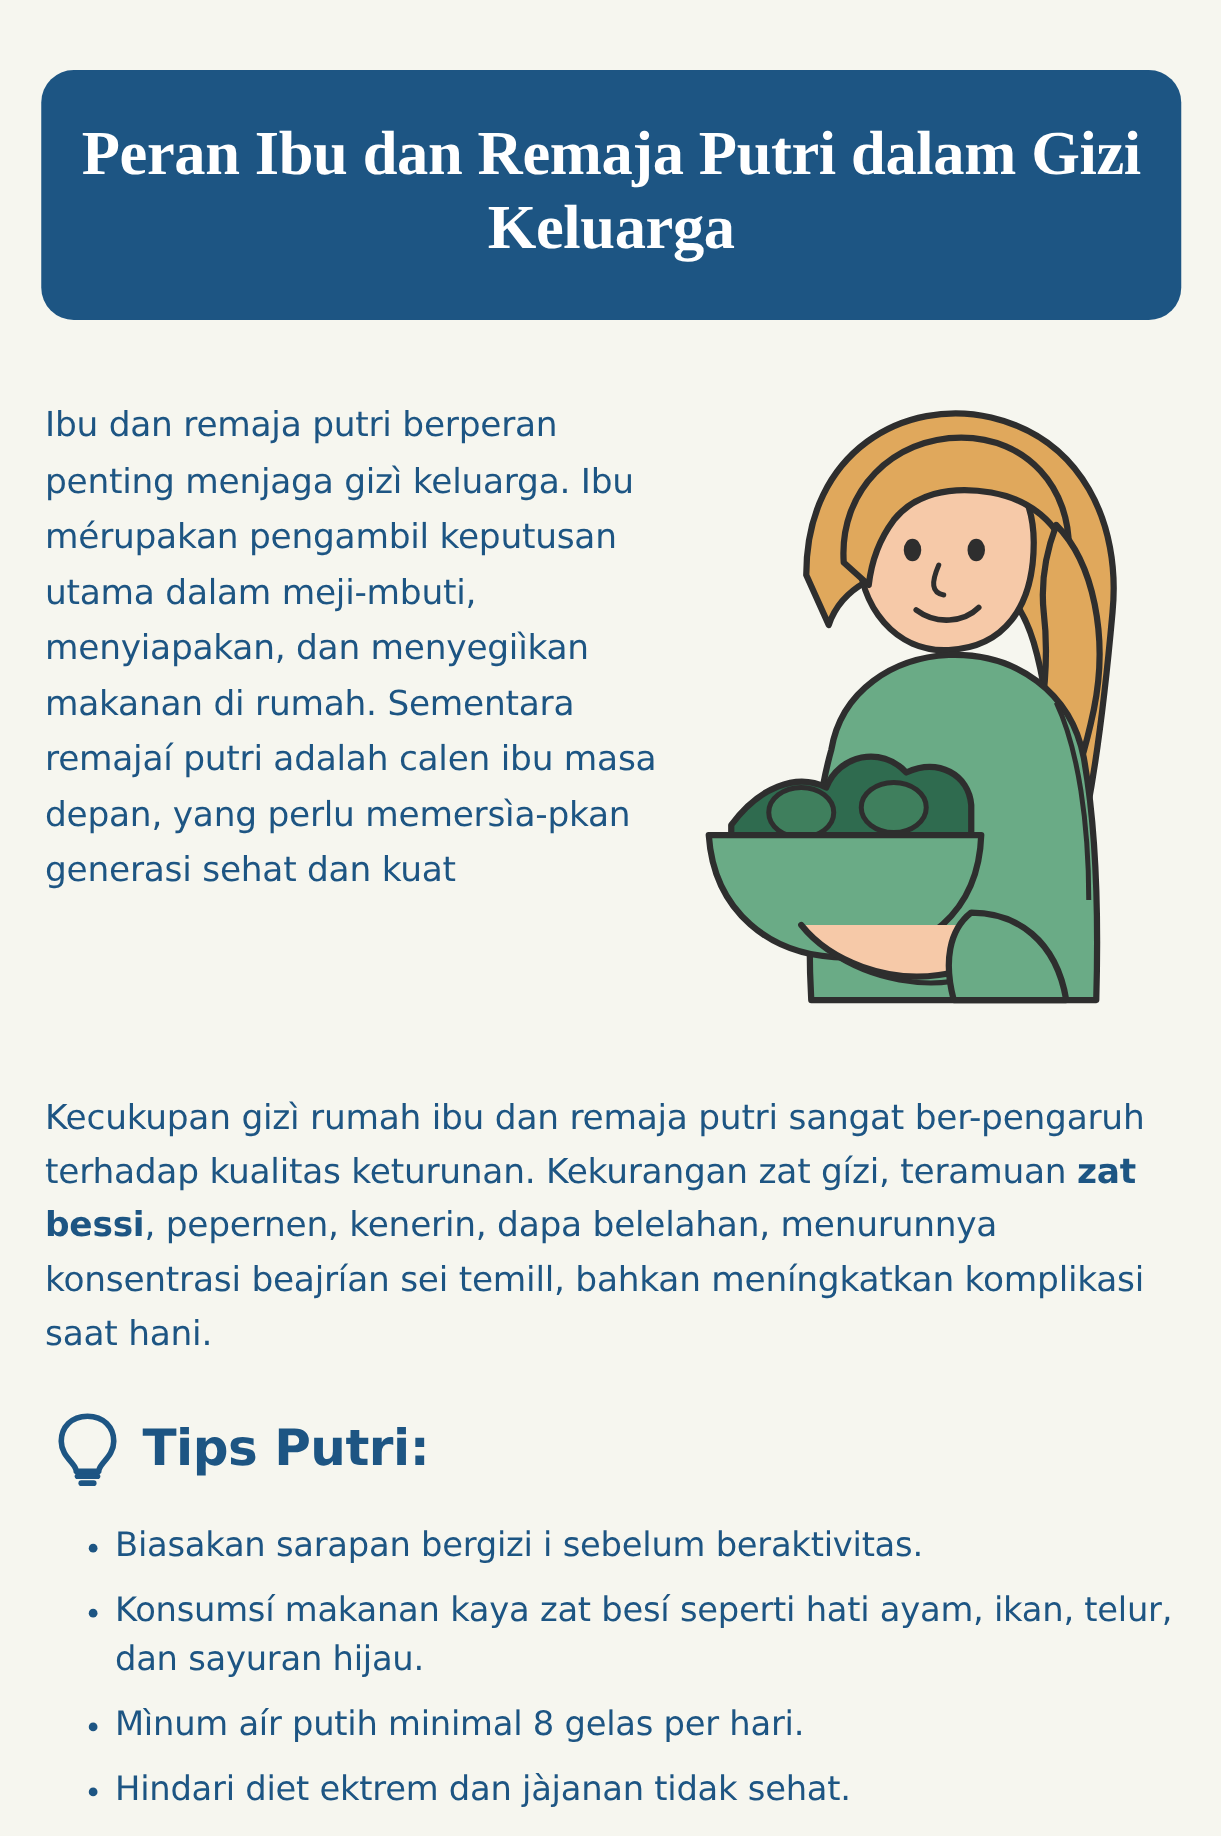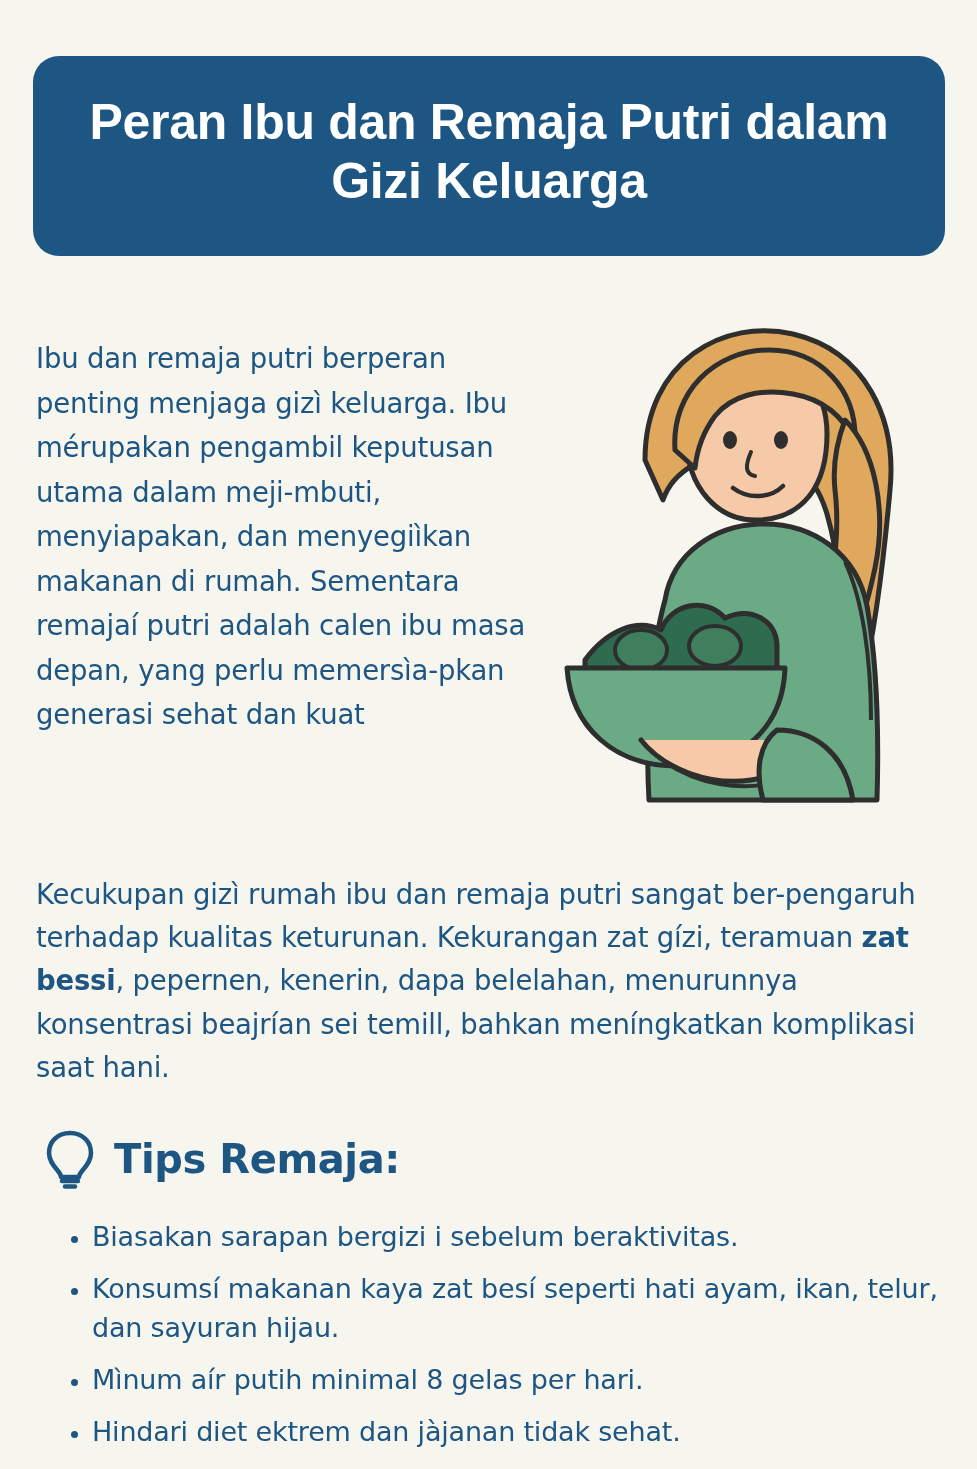--- a/index.html
+++ b/index.html
@@ -36,37 +36,36 @@
     box-sizing: border-box;
     padding: 6px 28px 14px 28px;
   }
   .header-title {
     color: #ffffff;
     font-size: 50px;
     line-height: 1.18;
     font-weight: bold;
     text-align: center;
     letter-spacing: -0.3px;
-    font-family: Liberation Sans, sans-serif;
+    font-family: Liberation Serif, serif;
   }
 
   
   .intro-wrap {
     position: absolute;
     left: 36px;
     top: 318px;
     width: 905px;
   }
   .intro-text {
     width: 500px;
     color: #1d5583;
     font-size: 27.5px;
     line-height: 1.62;
     letter-spacing: -0.2px;
-    margin-top: 18px;
   }
 
   
   .illustration {
     position: absolute;
     left: 545px;
     top: 300px;
     width: 400px;
     height: 530px;
   }
@@ -176,21 +175,21 @@
   <p class="body-para"><span>Kecukupan gizì rumah ibu dan remaja putri sangat ber-pengaruh terhadap kualitas keturunan. Kekurangan zat gízi, teramuan </span><b>zat bessi</b><span>, pepernen, kenerin, dapa belelahan, menurunnya konsentrasi beajrían sei temill, bahkan meníngkatkan komplikasi saat hani.</span></p>
 
   <div class="tips-head">
     <span class="bulb">
       <svg class="bulb" viewBox="0 0 52 62" xmlns="http://www.w3.org/2000/svg">
         <path d="M26 5 C13 5 5 14 5 25 C5 33 10 38 14 43 C16 45.5 17 47 17 49 L35 49 C35 47 36 45.5 38 43 C42 38 47 33 47 25 C47 14 39 5 26 5 Z" fill="none" stroke="#1d5583" stroke-width="4.5" stroke-linejoin="round"></path>
         <line x1="18" y1="53" x2="34" y2="53" stroke="#1d5583" stroke-width="4.5" stroke-linecap="round"></line>
         <line x1="21" y1="58.5" x2="31" y2="58.5" stroke="#1d5583" stroke-width="4.5" stroke-linecap="round"></line>
       </svg>
     </span>
-    <span class="tips-title">Tips Remaja:</span>
+    <span class="tips-title">Tips Putri:</span>
   </div>
 
   <ul class="tips-list">
     <li>Biasakan sarapan bergizi i sebelum beraktivitas.</li>
     <li>Konsumsí makanan kaya zat besí seperti hati ayam, ikan, telur, dan sayuran hijau.</li>
     <li>Mìnum aír putih minimal 8 gelas per hari.</li>
     <li>Hindari diet ektrem dan jàjanan tidak sehat.</li>
   </ul>
 
 </div>

